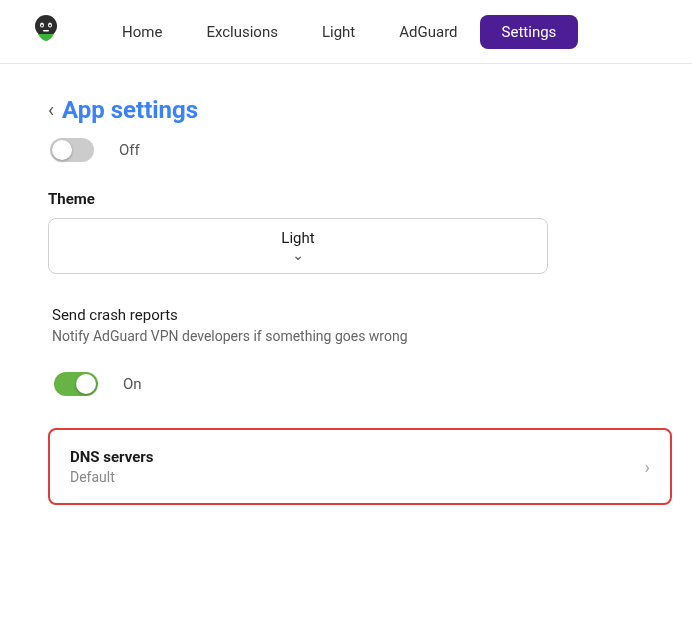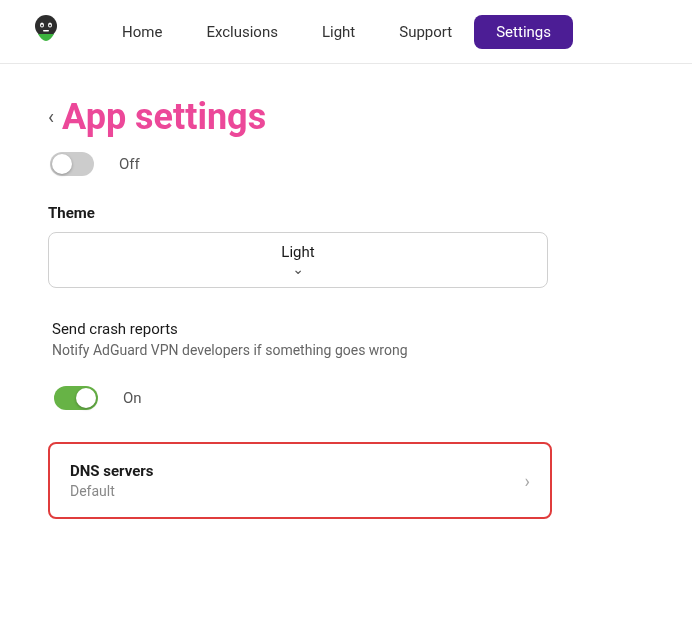--- a/index.html
+++ b/index.html
@@ -61,23 +61,23 @@
       gap: 8px;
       margin-bottom: 4px;
     }
     .back-chevron {
       font-size: 20px;
       color: #555;
       cursor: pointer;
       user-select: none;
     }
     .page-title {
-      font-size: 36px;
+      font-size: 24px;
       font-weight: 700;
-      color: #ec4899;
+      color: #3b82f6;
     }
 
     
     .toggle-row {
       display: flex;
       align-items: center;
       gap: 25px;
       margin-top: 14px;
       margin-left: 2px;
     }
@@ -158,21 +158,21 @@
     
     .dns-card {
       margin-top: 32px;
       border: 2px solid #e03c3c;
       border-radius: 8px;
       padding: 18px 20px;
       display: flex;
       align-items: center;
       justify-content: space-between;
       cursor: pointer;
-      width: 504px;
+      width: 624px;
     }
     .dns-card-text {}
     .dns-card-title {
       font-size: 15px;
       font-weight: 700;
       color: #1a1a1a;
       margin-bottom: 3px;
     }
     .dns-card-sub {
       font-size: 14px;
@@ -201,21 +201,21 @@
       <rect x="19" y="20" width="6" height="1.5" rx="0.75" fill="#fff"></rect>
 
       <path d="M14 24 Q22 38 30 24" fill="#3db33f" stroke="none"></path>
     </svg>
   </div>
 
   <div class="nav-links">
     <a class="nav-link">Home</a>
     <a class="nav-link">Exclusions</a>
     <a class="nav-link">Light</a>
-    <a class="nav-link">Support</a>
+    <a class="nav-link">AdGuard</a>
     <a class="nav-link active">Settings</a>
   </div>
 </nav>
 
 <div class="main">
 
   <div class="back-row">
     <span class="back-chevron">‹</span>
     <h1 class="page-title">App settings</h1>
   </div>

